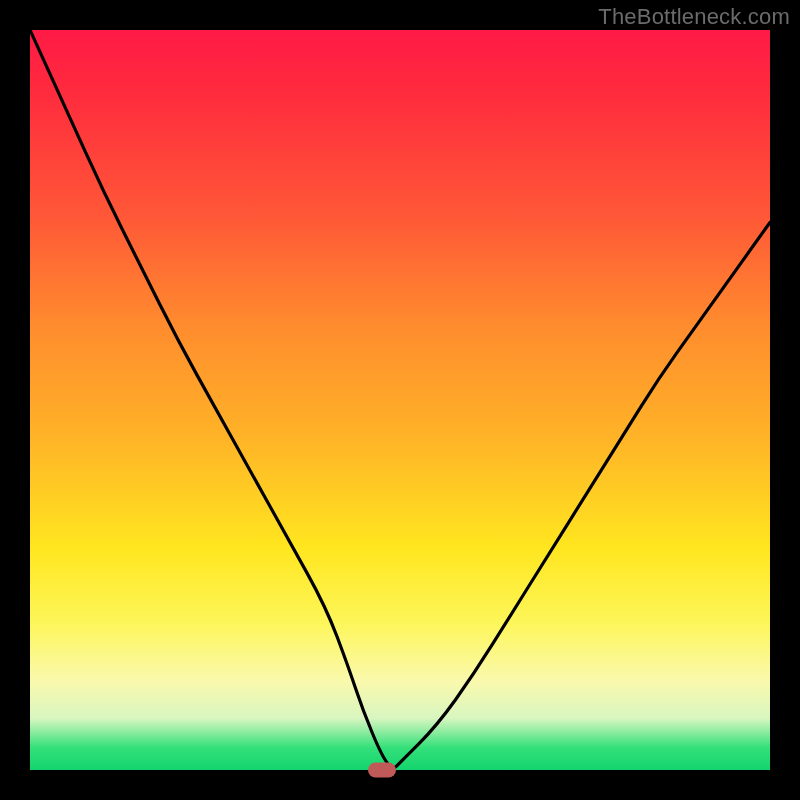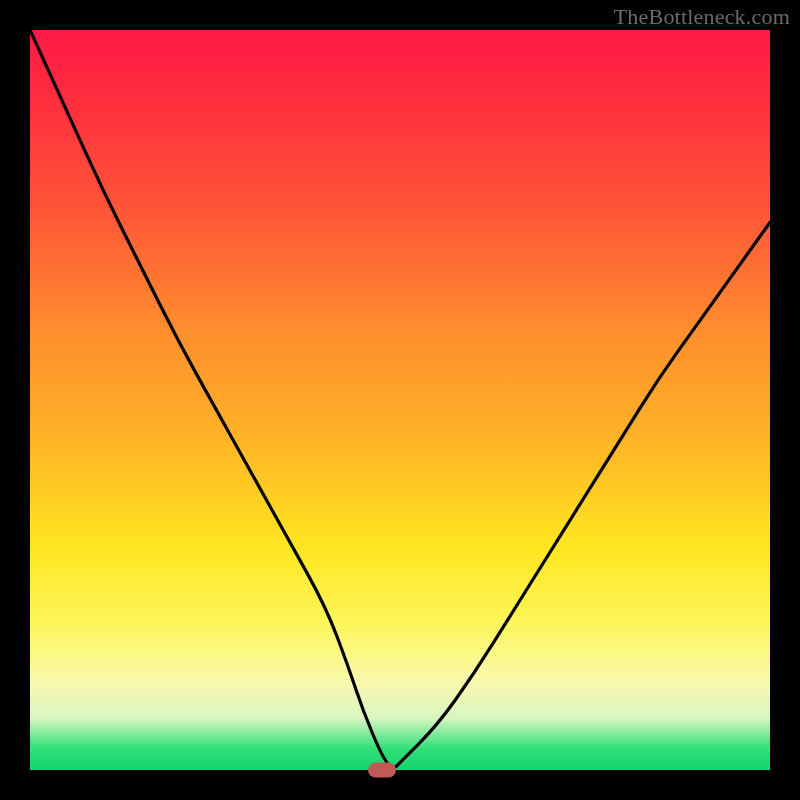--- a/index.html
+++ b/index.html
@@ -50,21 +50,21 @@
     width: 28px;
     height: 15px;
     border-radius: 8px;
     background: #c05a58;
     transform: translate(-50%, -50%);
   }
   .watermark {
     position: absolute;
     top: 4px;
     right: 10px;
-    font-family: Liberation Serif, serif;
+    font-family: Liberation Sans, sans-serif;
     font-size: 22px;
     color: #6b6b6b;
     letter-spacing: 0.2px;
   }
 </style>
 </head>
 <body>
 
 <div class="frame">
   <div class="watermark">TheBottleneck.com</div>

